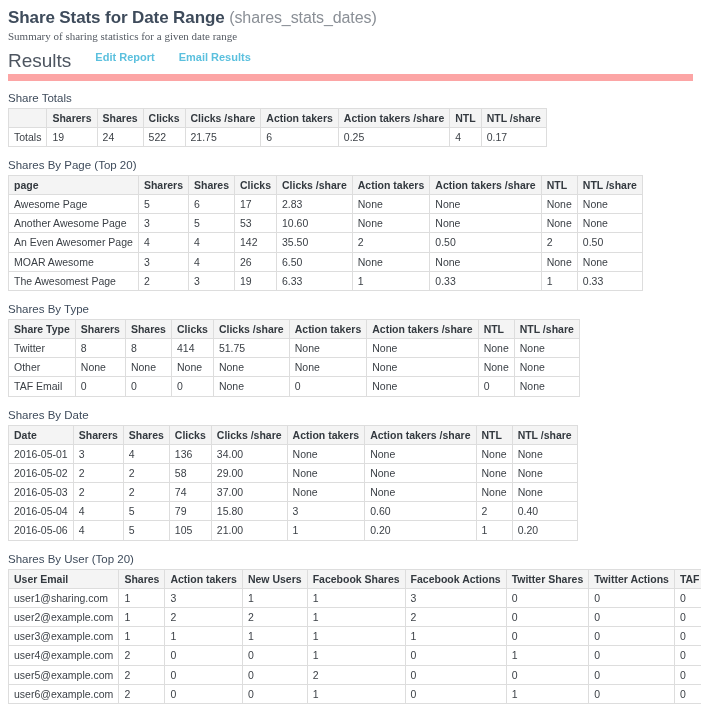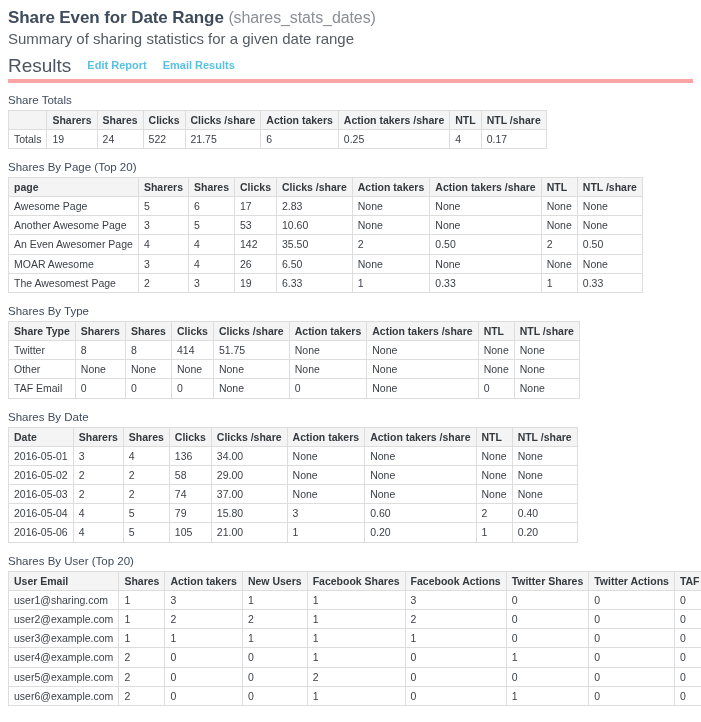--- a/index.html
+++ b/index.html
@@ -28,31 +28,32 @@
     margin: 2px 0 2px 0;
     letter-spacing: -0.1px;
     line-height: 1.15;
   }
   h1.page-title .slug {
     font-weight: normal;
     color: #8a8f96;
     font-size: 16px;
   }
   .page-subtitle {
-    font-size: 15px;
+    font-size: 11px;
     color: #555b63;
     margin: 0 0 9px 0;
+    font-family: Liberation Serif, serif;
   }
   .results-bar {
-    border-bottom: 4px solid #fca5a5;
+    border-bottom: 7px solid #fca5a5;
     padding-bottom: 4px;
     margin-bottom: 11px;
     display: flex;
-    align-items: center;
-    gap: 16px;
+    align-items: flex-start;
+    gap: 24px;
   }
   .results-heading {
     font-size: 19px;
     font-weight: normal;
     color: #4d5560;
     margin: 0;
     line-height: 1;
   }
   .results-link {
     font-size: 11px;
@@ -95,21 +96,21 @@
   .w-type { width: 516px; padding-left: 39px; }
   .w-date { width: 494px; }
   .w-user { width: 694px; }
 </style>
 </head>
 <body>
 
 <div class="page">
 
   <h1 class="page-title">
-    <span>Share Even for Date Range</span>
+    <span>Share Stats for Date Range</span>
     <span class="slug">(shares_stats_dates)</span>
   </h1>
   <div class="page-subtitle">Summary of sharing statistics for a given date range</div>
 
   <div class="results-bar">
     <h2 class="results-heading">Results</h2>
     <a class="results-link">Edit Report</a>
     <a class="results-link">Email Results</a>
   </div>
 

